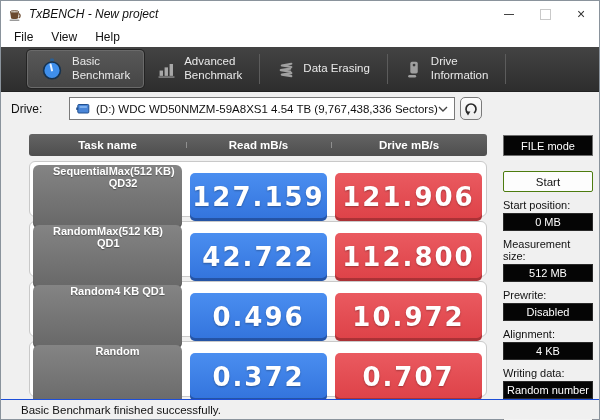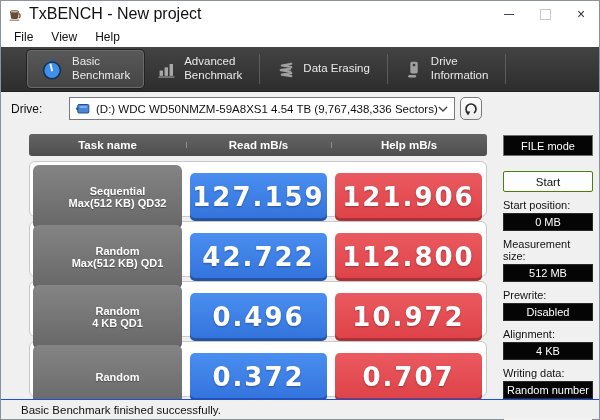--- a/index.html
+++ b/index.html
@@ -2,21 +2,21 @@
 <html><head>
 <meta charset="utf-8">
 <style>
   html,body{margin:0;padding:0;width:600px;height:420px;overflow:hidden;
     font-family:"Liberation Sans",sans-serif;background:#dcdcdc;}
   .window{position:relative;width:598px;height:418px;border:1px solid #8a939c;background:#f0f0f0;}
 
   
   .titlebar{height:26px;background:#ffffff;display:flex;align-items:center;padding-left:7px;}
   .app-icon{width:15px;height:15px;flex:0 0 auto;}
-  .title-text{font-size:16px;color:#111;margin-left:6px;}
+  .title-text{font-size:12px;color:#111;margin-left:6px;font-style:italic;}
   .win-controls{margin-left:auto;display:flex;height:26px;}
   .win-btn{width:36px;height:26px;display:flex;align-items:center;justify-content:center;color:#444;}
   .min-bar{width:10px;height:1px;background:#444;}
   .max-box{width:9px;height:9px;border:1px solid #c9c9c9;}
   .close-glyph{font-size:14px;line-height:1;color:#333;}
 
   
   .menubar{height:20px;background:#ffffff;display:flex;align-items:center;padding-left:4px;font-size:12px;color:#111;}
   .menu-item{padding:1px 9px;}
 
@@ -33,21 +33,21 @@
   .combo-text{margin-left:6px;white-space:nowrap;overflow:hidden;flex:1;}
   .refresh-btn{position:absolute;left:459px;top:96px;width:22px;height:23px;box-sizing:border-box;border:1px solid #7a7a7a;border-radius:5px;background:linear-gradient(#fdfdfd,#ececec);display:flex;align-items:center;justify-content:center;}
 
   
   .bench-table{position:absolute;left:28px;top:133px;width:458px;}
   .thead{height:22px;background:linear-gradient(#646464,#4e4e4e);border-radius:3px;display:grid;grid-template-columns:157px 145px 156px;align-items:center;color:#fff;font-weight:bold;font-size:11.5px;text-align:center;}
   .th{position:relative;}
   .th:not(:first-child)::before{content:"";position:absolute;left:0;top:3px;bottom:3px;width:1px;background:#8f8f8f;}
   .trow{margin-top:4px;height:56px;box-sizing:border-box;background:#fff;border:1px solid #c9c9c9;border-radius:6px;display:grid;grid-template-columns:156px 145px 155px;align-items:center;}
   .trow.first{margin-top:5px;}
-  .task-cell{margin:3px 4px 3px 3px;height:64px;box-sizing:border-box;border-radius:6px;background:linear-gradient(#848484,#676767);box-shadow:inset 0 -2px 0 rgba(0,0,0,.18);color:#fff;font-size:11px;font-weight:bold;display:flex;flex-direction:column;justify-content:center;padding-left:20px;text-shadow:0 1px 1px rgba(0,0,0,.35);align-items:center;}
+  .task-cell{margin:3px 4px 3px 3px;height:64px;box-sizing:border-box;border-radius:6px;background:linear-gradient(#848484,#676767);box-shadow:inset 0 -2px 0 rgba(0,0,0,.18);color:#fff;font-size:11px;font-weight:bold;display:flex;justify-content:center;padding-left:20px;text-shadow:0 1px 1px rgba(0,0,0,.35);}
   .num-cell{margin:3px 4px;height:48px;box-sizing:border-box;border-radius:5px;display:flex;align-items:center;justify-content:center;color:#fff;font-weight:bold;font-size:26px;letter-spacing:2px;font-family:"DejaVu Sans",sans-serif;text-shadow:0 1px 2px rgba(0,0,0,.3);}
   .read-cell{background:linear-gradient(#4a8ef0,#3273dc);box-shadow:inset 0 -3px 0 rgba(0,0,20,.28);}
   .write-cell{background:linear-gradient(#ea5a60,#dd4147);box-shadow:inset 0 -3px 0 rgba(20,0,0,.25);}
 
   
   .rpanel{position:absolute;left:502px;top:96px;width:90px;display:flex;flex-direction:column;}
   .btn{box-sizing:border-box;display:flex;align-items:center;justify-content:center;font-size:11px;cursor:default;}
   .btn-filemode{height:21px;background:#050505;color:#fff;border:1px solid #6e6e6e;margin-top:38px;}
   .btn-start{margin-top:15px;height:21px;background:#fdfdfd;color:#111;border:1px solid #4d7c0f;border-radius:2px;font-size:11.5px;}
   .field-label{margin-top:7px;font-size:11px;color:#111;}
@@ -157,21 +157,21 @@
     <svg width="14" height="14" viewBox="0 0 14 14">
       <path d="M4 11 A5 5 0 1 1 10 11" fill="none" stroke="#2a2a2a" stroke-width="1.7"></path>
       <polygon points="1.6,9.6 6.4,9.6 4,13.4" fill="#2a2a2a"></polygon>
     </svg>
   </div>
 
   <div class="bench-table">
     <div class="thead">
       <span class="th">Task name</span>
       <span class="th">Read mB/s</span>
-      <span class="th">Help mB/s</span>
+      <span class="th">Drive mB/s</span>
     </div>
 
     <div class="trow first">
       <div class="task-cell">
         <span>Sequential</span>
         <span>Max(512 KB) QD32</span>
       </div>
       <div class="num-cell read-cell">127.159</div>
       <div class="num-cell write-cell">121.906</div>
     </div>

